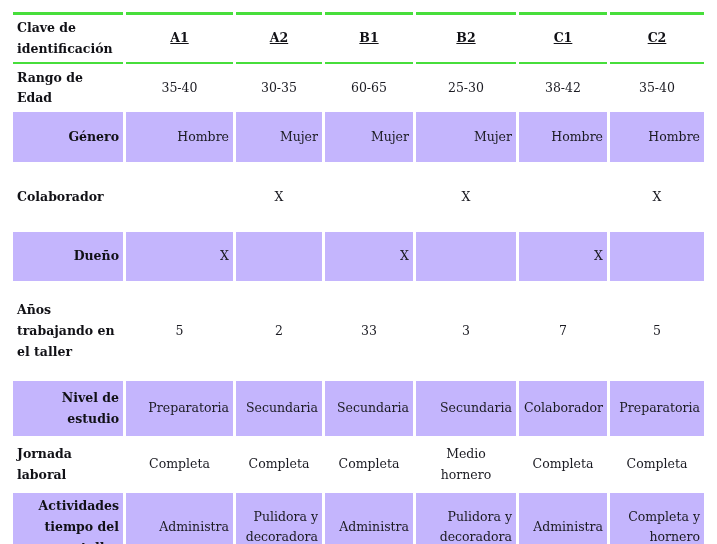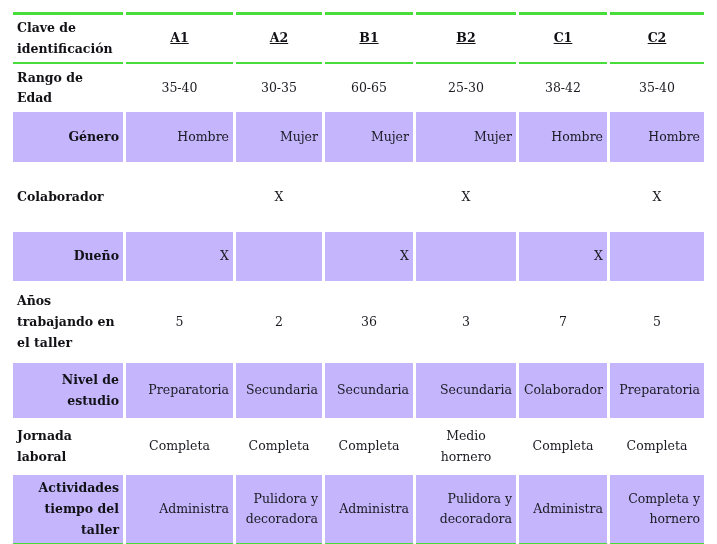--- a/index.html
+++ b/index.html
@@ -38,21 +38,21 @@
   tr.hdr th {
     border-top: 3px solid #47de3b;
     border-bottom: 2px solid #47de3b;
   }
   tr.last th, tr.last td { border-bottom: 4px solid #47de3b; }
   tr.h-hdr    { height: 52px; margin-top: 44px; }
   tr.h-rango  { height: 48px; }
   tr.h-genero { height: 50px; }
   tr.h-colab  { height: 70px; }
   tr.h-dueno  { height: 49px; }
-  tr.h-anos   { height: 82px; }
+  tr.h-anos   { height: 100px; }
   tr.h-nivel  { height: 55px; margin-left: 42px; }
   tr.h-jorn   { height: 57px; }
   tr.h-activ  { height: 64px; }
 </style>
 </head>
 <body>
 
 <div class="page">
   <table class="grid">
     <colgroup>
@@ -113,21 +113,21 @@
       <td class="val">X</td>
       <td class="val"></td>
       <td class="val">X</td>
       <td class="val"></td>
     </tr>
 
     <tr class="h-anos">
       <th class="lbl">Años trabajando en el taller</th>
       <td class="val">5</td>
       <td class="val">2</td>
-      <td class="val">36</td>
+      <td class="val">33</td>
       <td class="val">3</td>
       <td class="val">7</td>
       <td class="val">5</td>
     </tr>
 
     <tr class="band h-nivel">
       <th class="lbl">Nivel de estudio</th>
       <td class="val">Preparatoria</td>
       <td class="val">Secundaria</td>
       <td class="val">Secundaria</td>

